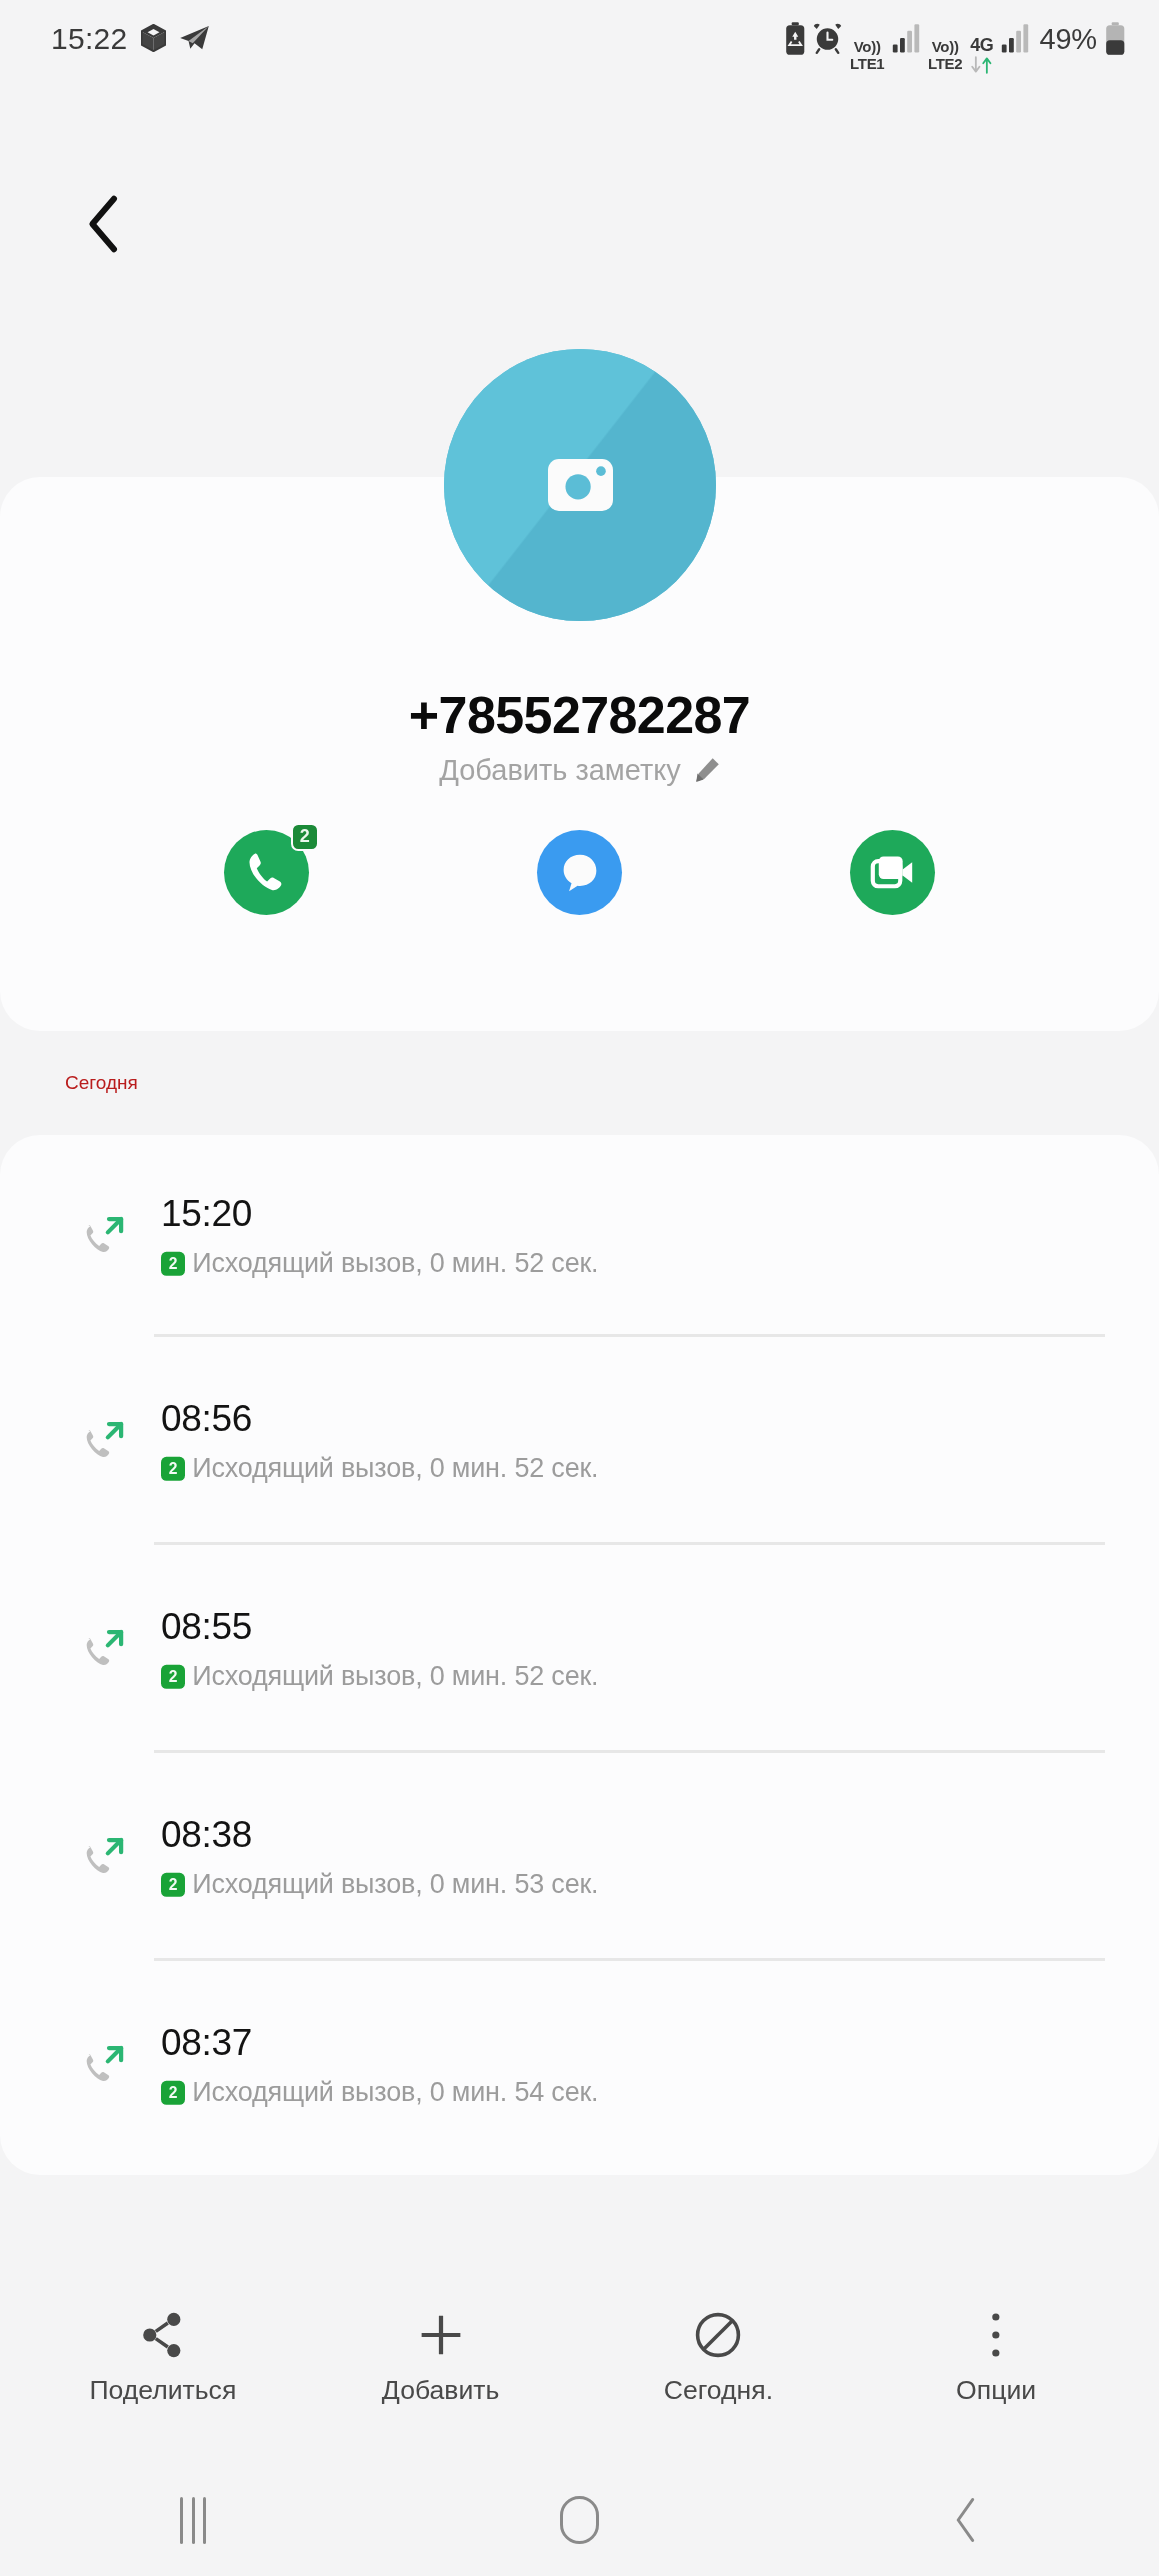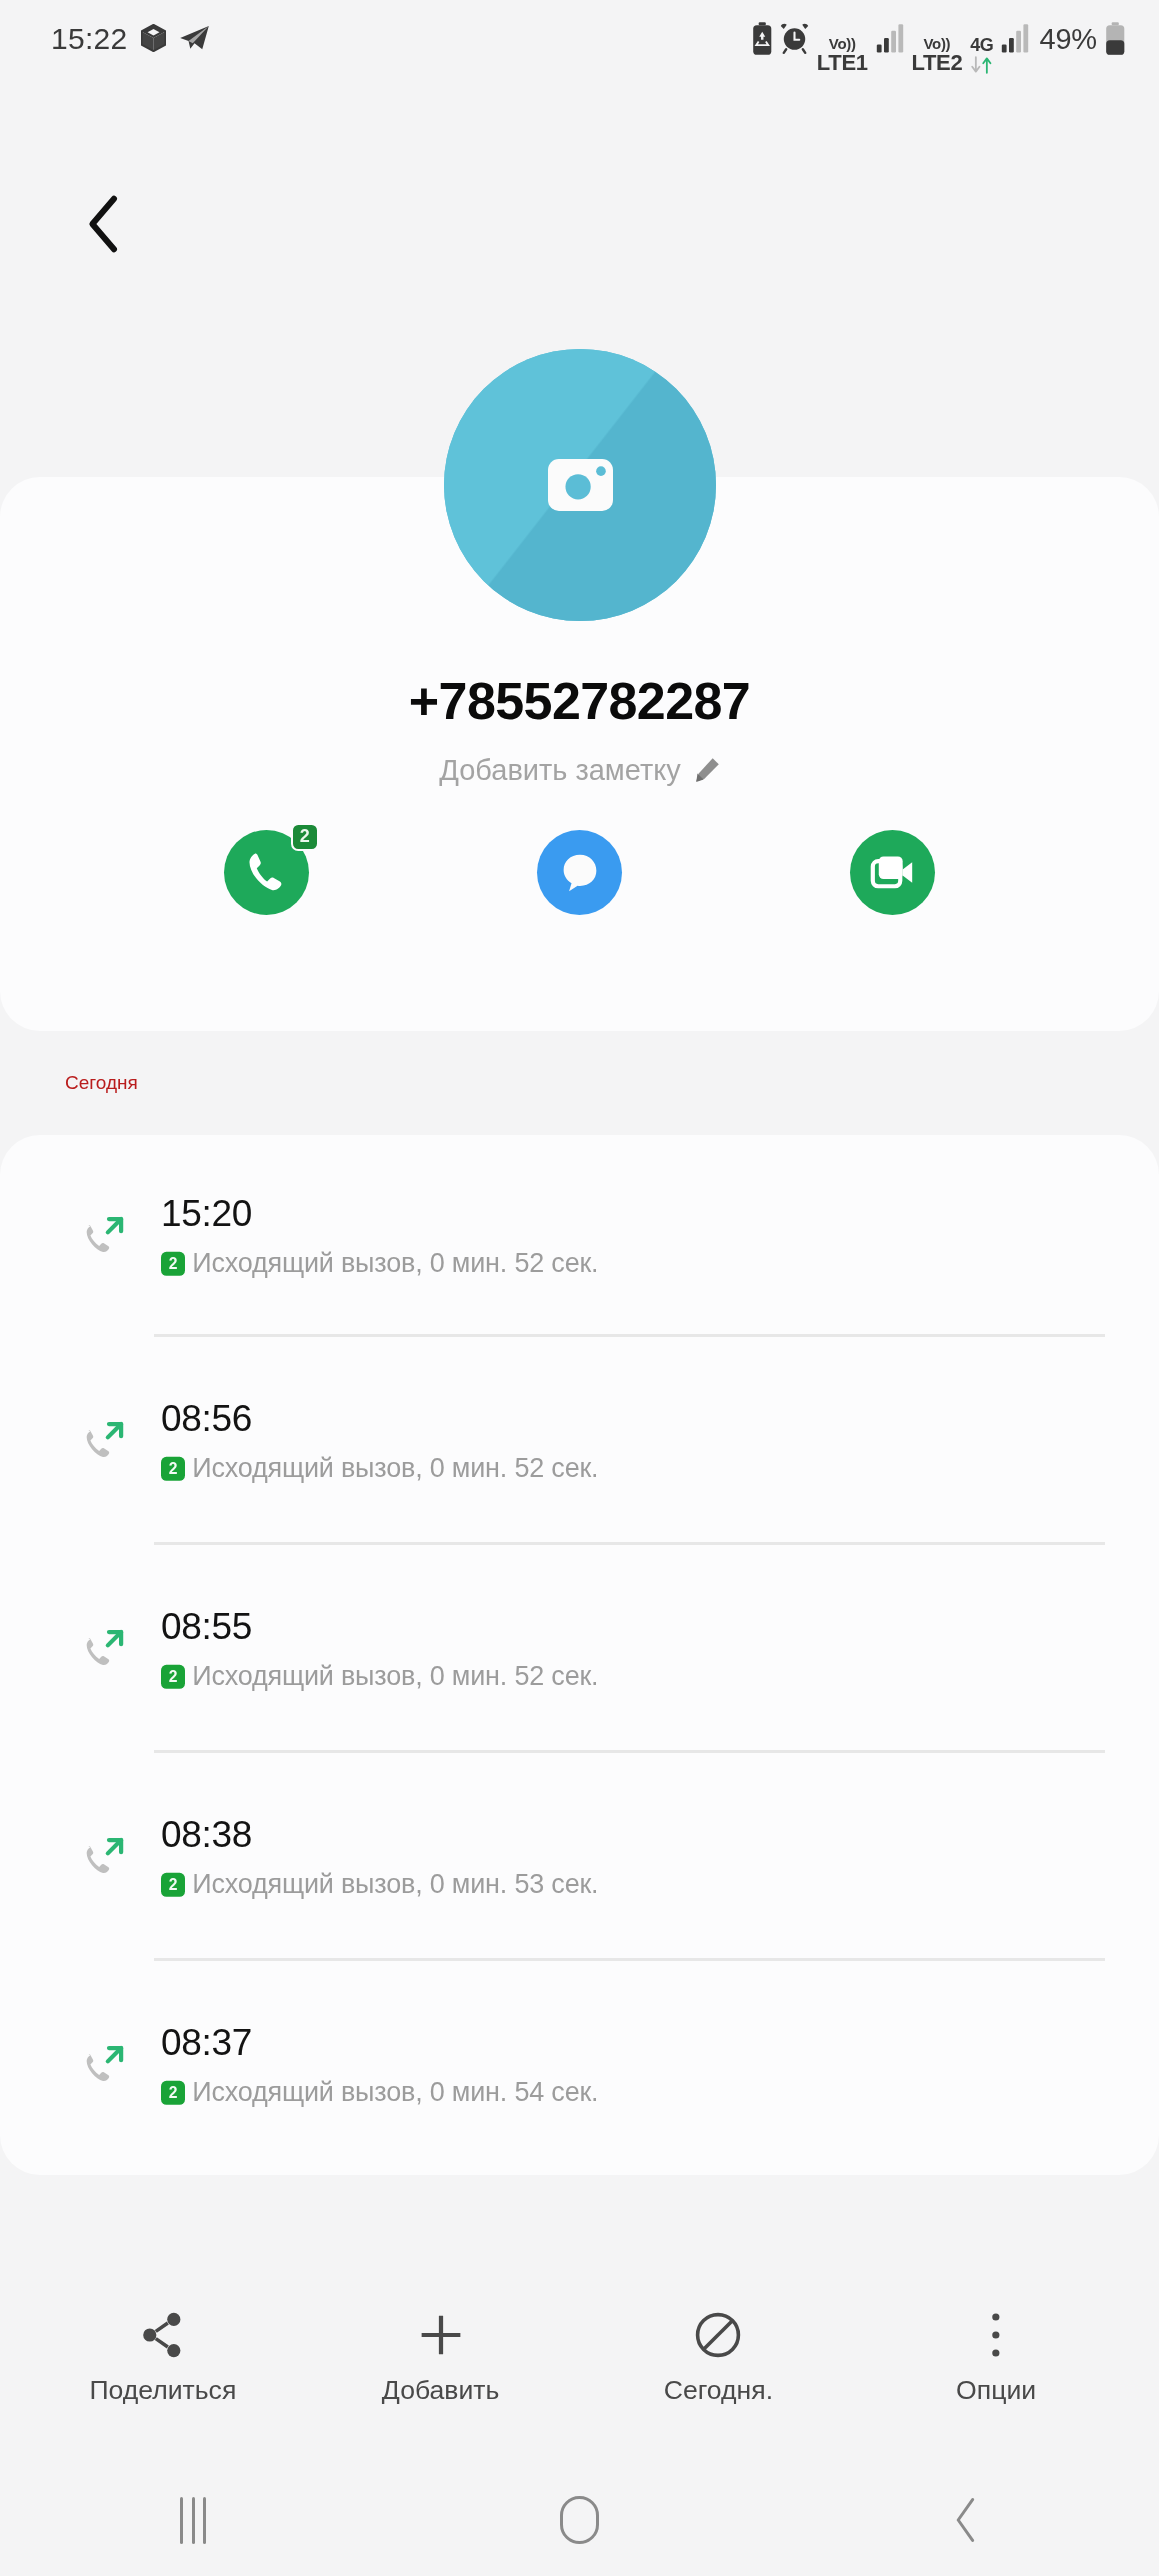--- a/index.html
+++ b/index.html
@@ -17,21 +17,21 @@
     position:absolute; left:0; top:0; width:1159px; height:78px;
     display:flex; align-items:center; justify-content:space-between;
     padding:0 34px 0 51px;
   }
   .sb-left { display:flex; align-items:center; gap:13.3px; }
   .sb-time { font-size:30px; color:#3A3A3A; letter-spacing:0.3px; font-weight:400; }
   .sb-right { display:flex; align-items:center; gap:7.8px; }
   .sb-ico { display:block; }
   .volte-block { display:flex; flex-direction:column; align-items:center; justify-content:center; line-height:1;margin-top:32px; }
   .volte-top { font-size:15px; color:#3A3A3A; font-weight:600; letter-spacing:-0.3px; }
-  .volte-bot { font-size:22px; color:#3A3A3A; font-weight:600; letter-spacing:-0.3px; margin-top:1.2px; }
+  .volte-bot { font-size:15px; color:#3A3A3A; font-weight:600; letter-spacing:-0.3px; margin-top:1.2px; }
   .sb-batt-text { font-size:29px; color:#3A3A3A; font-weight:400; margin-left:2.4px; letter-spacing:-0.3px; }
 
   
   .backbtn {
     position:absolute; left:56px; top:175px; width:97px; height:97px;
     display:flex; align-items:center; justify-content:center; cursor:pointer;
   }
 
   
   .avatar {
@@ -44,21 +44,21 @@
     background:linear-gradient(128deg, #5FC2D9 0%, #5FC2D9 47%, #54B5CE 47.5%, #54B5CE 100%);
   }
   .avatar .cam { position:relative; z-index:2; }
 
   
   .header-card {
     position:absolute; left:0; top:477px; width:1159px; height:554px;
     background:#FCFCFD; border-radius:40px;
   }
   .phone-number {
-    position:absolute; left:0; top:194px; width:100%; text-align:center;
+    position:absolute; left:0; top:208px; width:100%; text-align:center;
     font-size:52px; font-weight:700; color:#0B0B0B; letter-spacing:-0.6px;
   }
   .note-row {
     position:absolute; left:0; top:277px; width:100%;
     display:flex; align-items:center; justify-content:center; gap:11px; cursor:pointer;
   }
   .note-text { font-size:29px; color:#A3A3A3; font-weight:400; }
 
   .actions {
     position:absolute; left:0; top:353px; width:100%;

